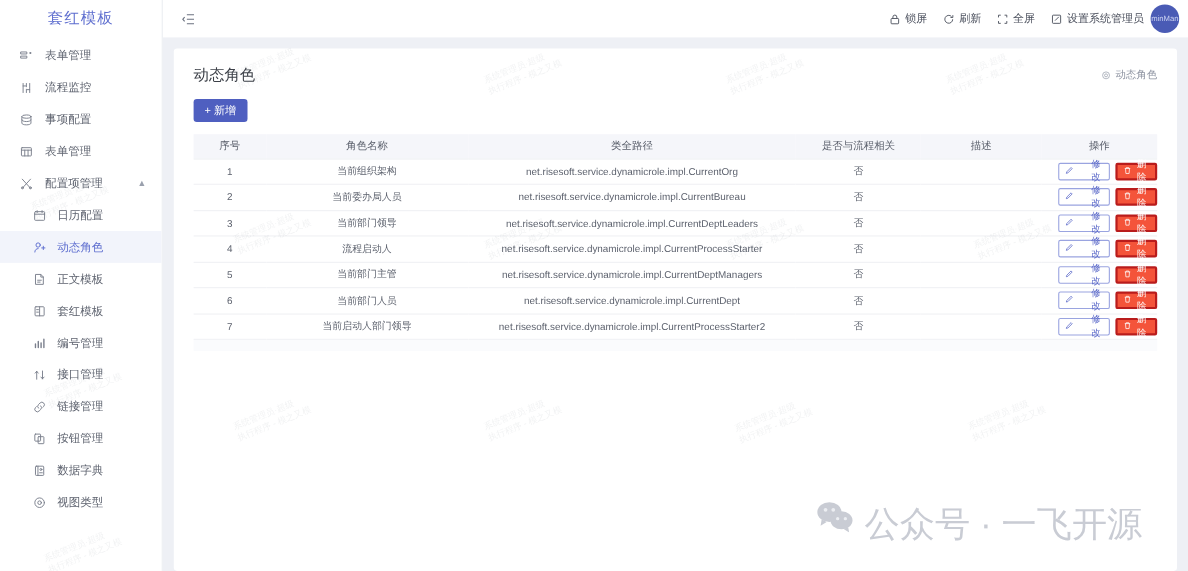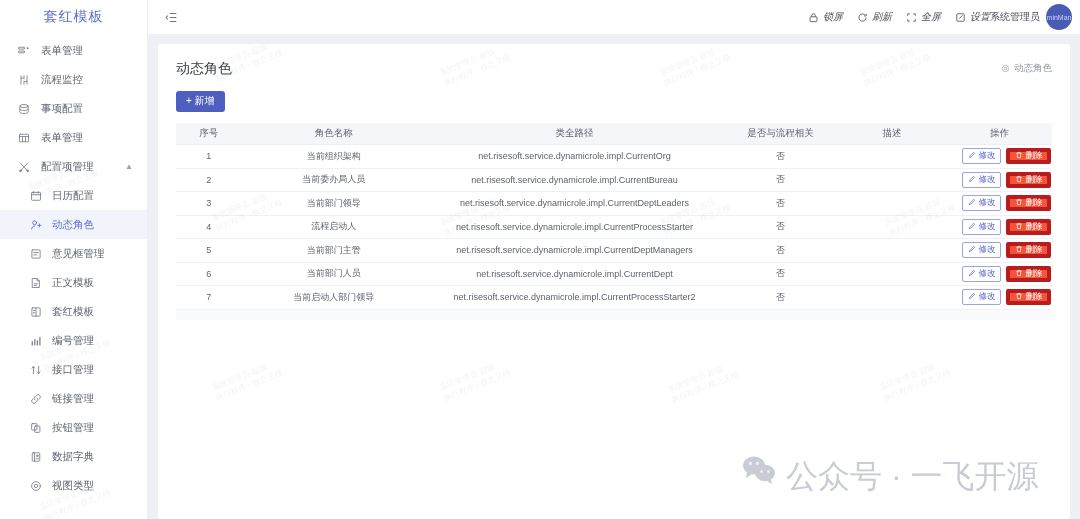--- a/index.html
+++ b/index.html
@@ -43,21 +43,21 @@
 
   
   .right { flex: 1 1 auto; display: flex; flex-direction: column; min-width: 0; }
   .topbar {
     height: 34px; background: #ffffff; display: flex; align-items: center;
     padding: 0 8px 0 12px; position: relative; z-index: 2;
   }
   .collapse-btn { width: 22px; height: 22px; display: flex; align-items: center; justify-content: center;
     color: #6b7280; cursor: pointer; }
   .topbar-spacer { flex: 1 1 auto; }
-  .top-actions { display: flex; align-items: flex-end; gap: 14px; font-style: italic; }
+  .top-actions { display: flex; align-items: flex-end; gap: 14px; }
   .top-action {
     display: flex; align-items: center; gap: 4px; color: #4a4f5c; font-size: 10px;
     cursor: pointer; white-space: nowrap;
   }
   .top-action .ta-icon { display:inline-flex; color:#4a4f5c; }
   .user-name { color: #4a4f5c; font-size: 10px; white-space: nowrap; cursor: pointer; }
   .avatar {
     width: 26px; height: 26px; border-radius: 50%;
     background: #4a5bb5; color: #cdd4f2; font-size: 7px;
     display: flex; align-items: center; justify-content: center;
@@ -97,27 +97,27 @@
   table.grid tr:last-child td { border-bottom: 1px solid #f0f1f4; }
   .col-idx { width: 7.5%; }
   .col-name { width: 21%; }
   .col-path { width: 34%; }
   .col-rel { width: 13%; }
   .col-desc { width: 12.5%; }
   .col-op { width: 12%; }
   .cell-path { font-size: 8.5px; color: #60646f; }
   .ops { display: flex; align-items: center; justify-content: center; gap: 5px; }
   .btn-edit {
-    display: inline-flex; align-items: center; gap: 2px;
+    display: inline-flex; align-items: center; gap: 14px;
     border: 1px solid #9aa4e0; color: #5a68c8; background: #fff;
     font-size: 8.5px; height: 16px; padding: 0 5px; border-radius: 2px; cursor: pointer; margin-left: 15px;
   }
   .btn-del {
     display: inline-flex; align-items: center; gap: 2px;
-    border: 4px solid #b91c1c; color: #ffffff; background: #f4543a;
+    border: 2px solid #b91c1c; color: #ffffff; background: #f4543a;
     font-size: 8.5px; height: 16px; padding: 0 5px; border-radius: 2px; cursor: pointer;
   }
   .table-foot { height: 10px; background: #fafbfd; }
 
   
   .wm {
     position: absolute; color: rgba(120,126,140,0.10); font-size: 8px;
     line-height: 1.35; transform: rotate(-22deg); pointer-events: none;
     white-space: nowrap; z-index: 5; user-select: none;
   }
@@ -195,29 +195,20 @@
         </div>
         <div class="menu-item sub active">
           <span class="mi-icon">
             <svg width="12" height="12" viewBox="0 0 16 16" fill="none" stroke="currentColor" stroke-width="1.15" stroke-linecap="round" stroke-linejoin="round">
               <circle cx="6.2" cy="5" r="2.6"></circle>
               <path d="M2.2 13.5c0-2.5 1.8-4.2 4-4.2"></path>
               <path d="M10.5 8.5h4M12.5 6.5v4"></path>
             </svg>
           </span>
           <span>动态角色</span>
-        </div>
-        <div class="menu-item sub">
-          <span class="mi-icon">
-            <svg width="12" height="12" viewBox="0 0 16 16" fill="none" stroke="currentColor" stroke-width="1.15" stroke-linecap="round" stroke-linejoin="round">
-              <rect x="2.5" y="2.5" width="11" height="11" rx="1"></rect>
-              <path d="M5 6h6M5 9.2h4"></path>
-            </svg>
-          </span>
-          <span>意见框管理</span>
         </div>
         <div class="menu-item sub">
           <span class="mi-icon">
             <svg width="12" height="12" viewBox="0 0 16 16" fill="none" stroke="currentColor" stroke-width="1.15" stroke-linecap="round" stroke-linejoin="round">
               <path d="M3.5 2h6l3 3v9h-9z"></path>
               <path d="M9.5 2v3.2h3"></path>
               <path d="M5.6 9h4.5M5.6 11.3h3"></path>
             </svg>
           </span>
           <span>正文模板</span>

